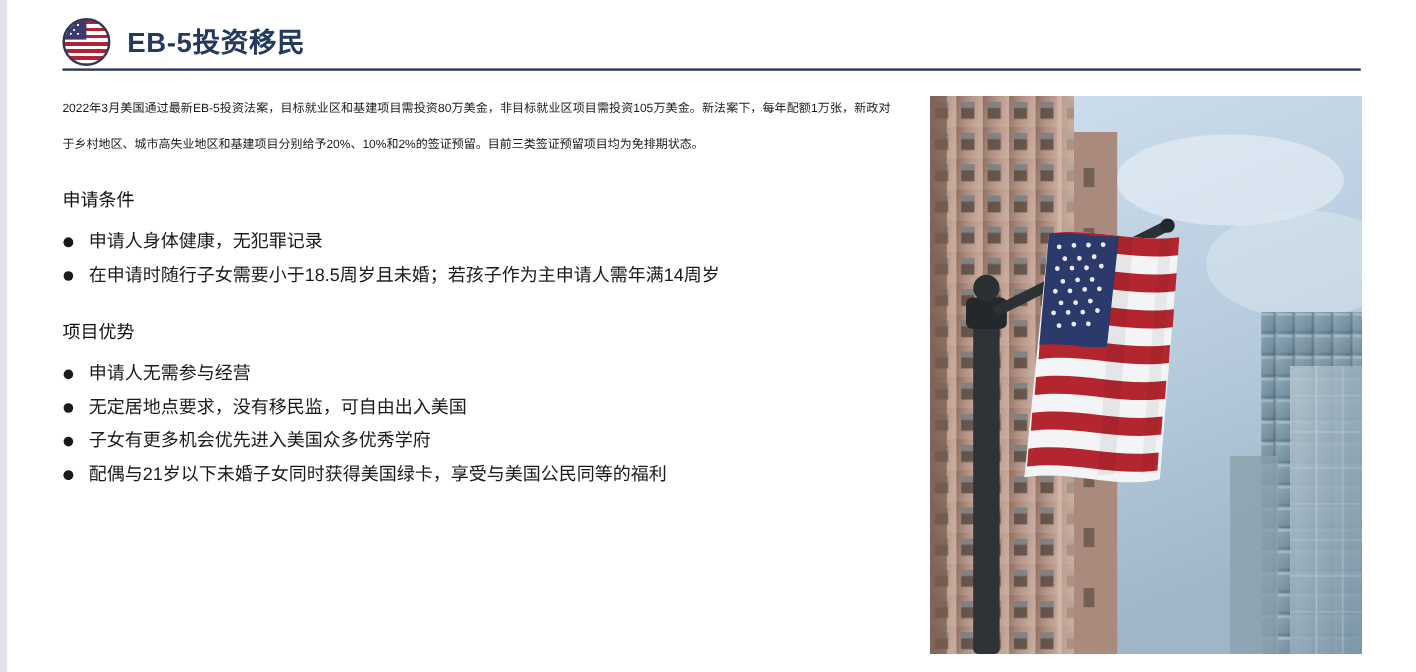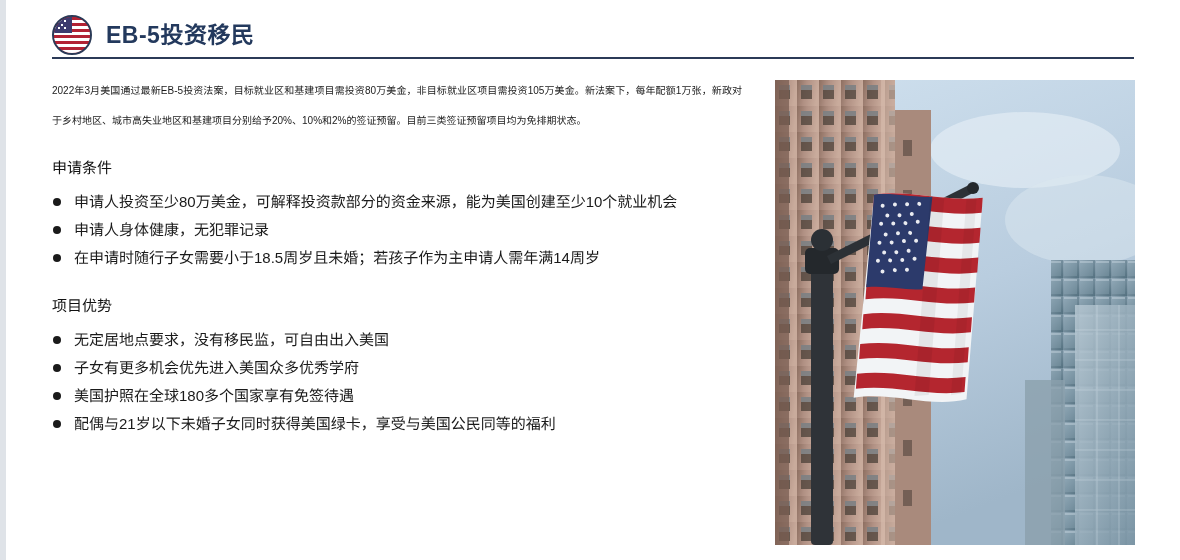--- a/index.html
+++ b/index.html
@@ -167,45 +167,47 @@
   <div class="header-underline"></div>
 
   <div class="content">
 
     <p class="intro">2022年3月美国通过最新EB-5投资法案，目标就业区和基建项目需投资80万美金，非目标就业区项目需投资105万美金。新法案下，每年配额1万张，新政对于乡村地区、城市高失业地区和基建项目分别给予20%、10%和2%的签证预留。目前三类签证预留项目均为免排期状态。</p>
 
     <h3 class="section-title">申请条件</h3>
     <ul class="bullets">
       <li>
         <span class="dot"></span>
-        <span>申请人投资至少80万美金，可解释投资款部分的资金来源，能为美国创建至少10个就业机会</span>
       </li>
       <li>
         <span class="dot"></span>
         <span>申请人身体健康，无犯罪记录</span>
       </li>
       <li>
         <span class="dot"></span>
         <span>在申请时随行子女需要小于18.5周岁且未婚；若孩子作为主申请人需年满14周岁</span>
       </li>
     </ul>
 
     <h3 class="section-title">项目优势</h3>
     <ul class="bullets">
       <li>
         <span class="dot"></span>
+        <span>申请人无需参与经营</span>
+      </li>
+      <li>
+        <span class="dot"></span>
         <span>无定居地点要求，没有移民监，可自由出入美国</span>
       </li>
       <li>
         <span class="dot"></span>
         <span>子女有更多机会优先进入美国众多优秀学府</span>
       </li>
       <li>
         <span class="dot"></span>
-        <span>美国护照在全球180多个国家享有免签待遇</span>
       </li>
       <li>
         <span class="dot"></span>
         <span>配偶与21岁以下未婚子女同时获得美国绿卡，享受与美国公民同等的福利</span>
       </li>
     </ul>
 
   </div>
 
   <div class="photo">

